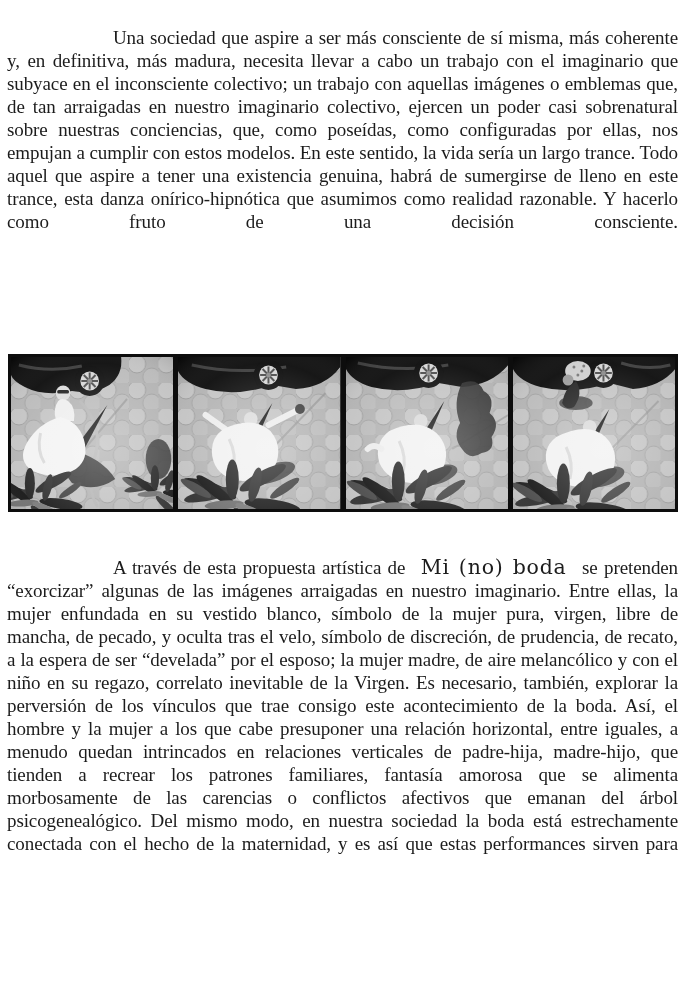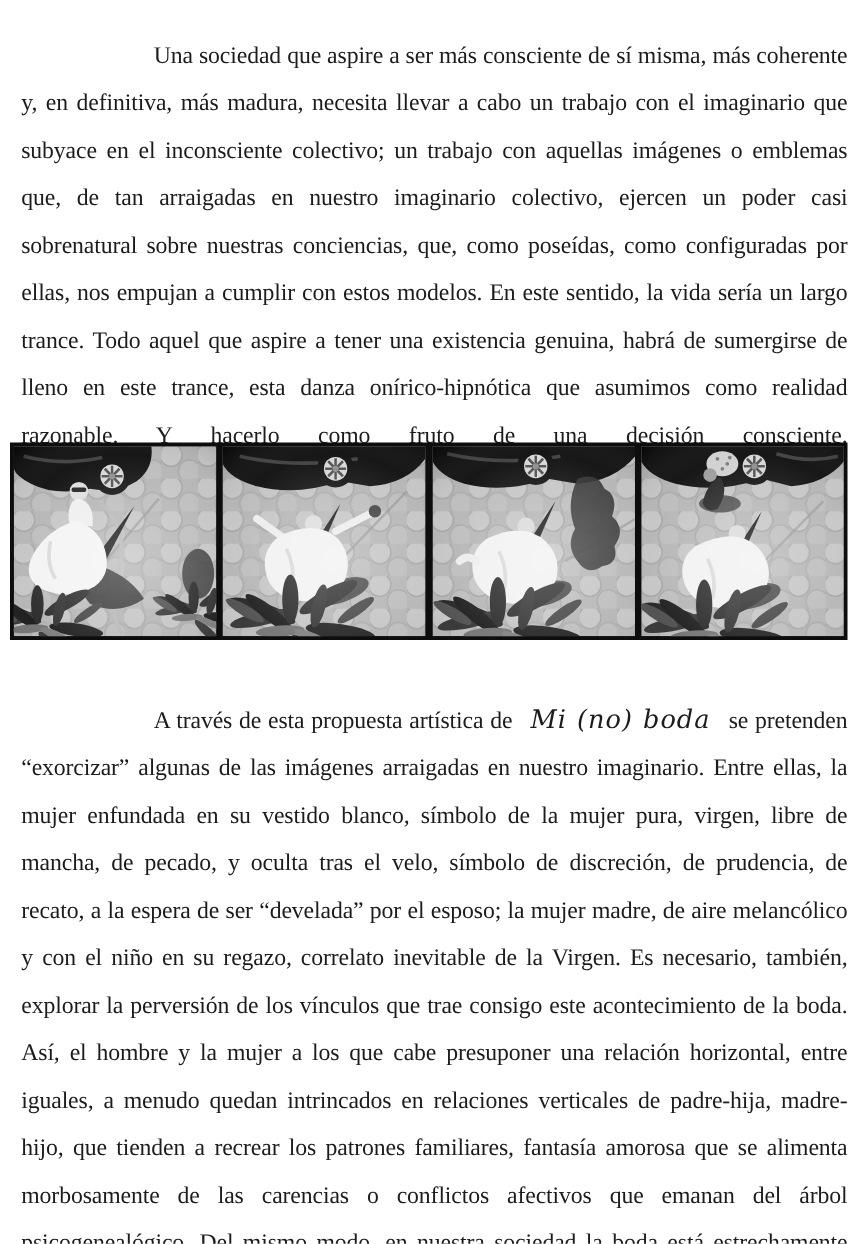--- a/index.html
+++ b/index.html
@@ -1,25 +1,25 @@
 <!DOCTYPE html>
 <html><head>
 <meta charset="utf-8">
 <style>
   html,body{margin:0;padding:0;background:#ffffff;}
   body{width:688px;height:995px;overflow:hidden;}
   .page{position:relative;width:688px;height:995px;background:#ffffff;
         font-family:"Liberation Serif",serif;color:#1c1c1c;}
-  .para{position:absolute;left:17px;right:10px;margin:0;
-        font-size:19px;line-height:38px;
+  .para{position:absolute;left:7px;right:10px;margin:0;
+        font-size:19px;line-height:23px;
         text-align:justify;text-align-last:justify;
         text-indent:106px;letter-spacing:-0.1px;}
   #para1{top:26px;}
   #para2{top:556px;}
-  .script{font-family:"DejaVu Serif",serif;font-style:italic;
+  .script{font-family:"DejaVu Serif",serif;
           font-size:20.5px;letter-spacing:0.8px;padding:0 9px;}
   .strip{position:absolute;top:354px;left:8px;width:670px;height:158px;
          background:#0d0d0d;display:flex;gap:5px;padding:3px;box-sizing:border-box;}
   .frame{flex:1 1 0;height:152px;display:block;}
   .defs-holder{position:absolute;width:0;height:0;overflow:hidden;}
 </style>
 </head>
 <body>
 
 <div class="page">

